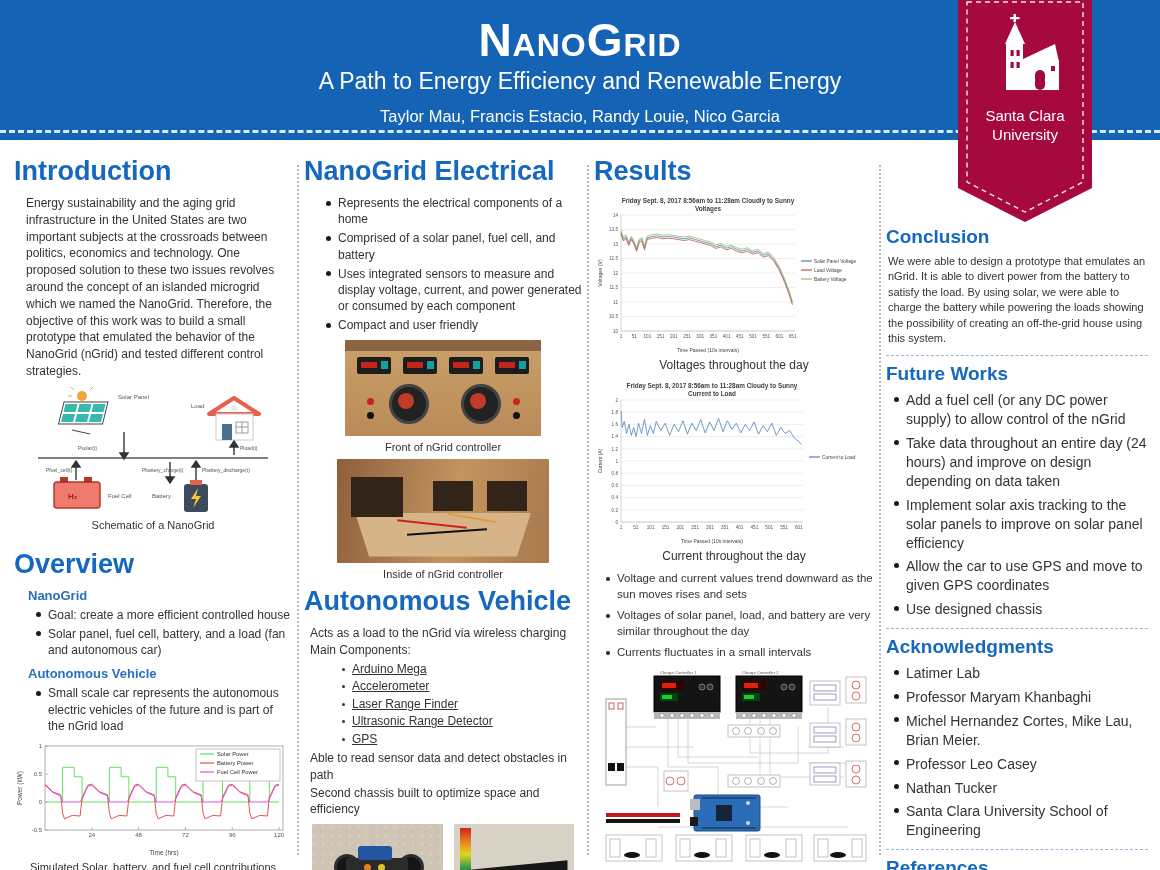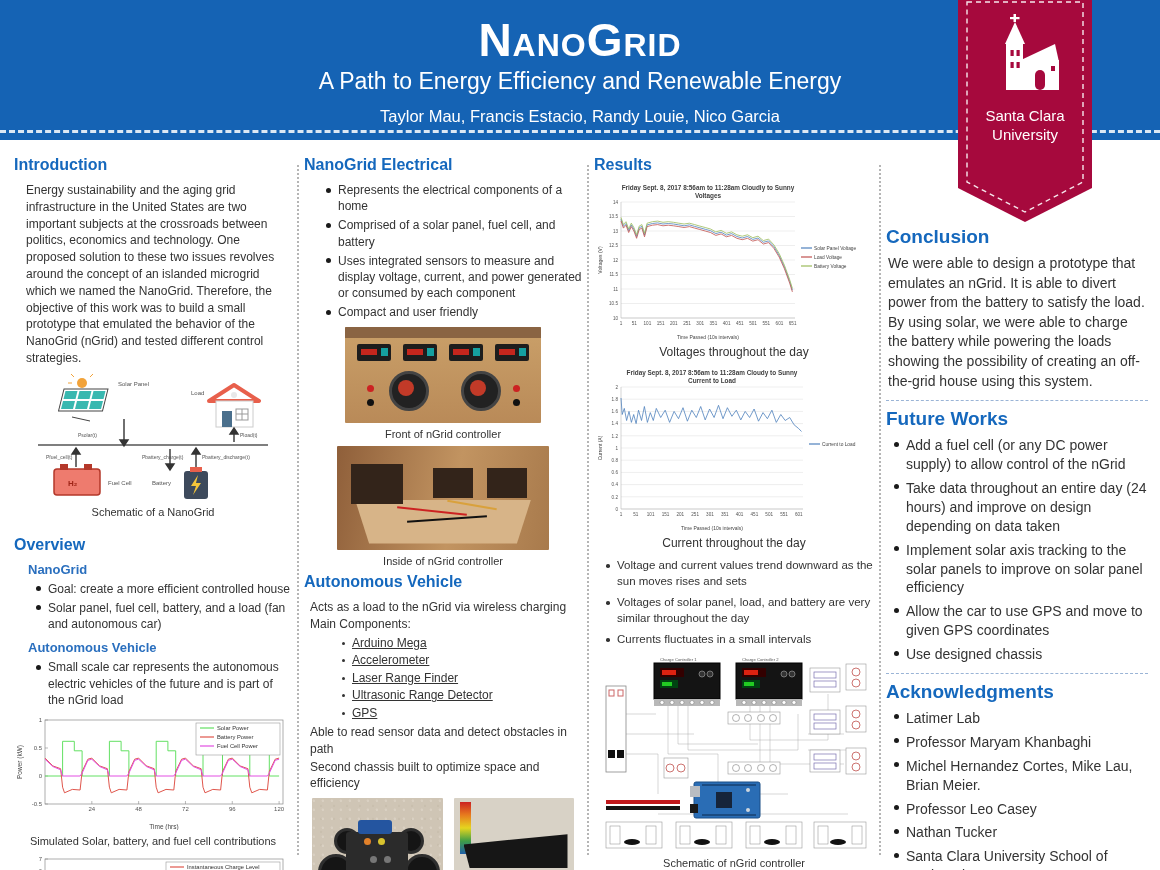--- a/index.html
+++ b/index.html
@@ -14,25 +14,25 @@
   .hdr-dash{position:absolute;left:0;bottom:7px;width:100%;border-top:3px dashed rgba(255,255,255,.85);}
   
   .ribbon{position:absolute;left:946px;top:0;width:134px;height:224px;z-index:10;margin-left:12px;}
   
   .col{position:absolute;top:150px;}
   .col1{left:14px;width:278px;}
   .col2{left:304px;width:278px;}
   .col3{left:594px;width:280px;}
   .col4{left:886px;width:262px;}
   .sep{position:absolute;top:165px;height:690px;border-left:2px dotted #b5b5b5;}
-  h2{font-size:16px;color:#1568bd;margin:6px 0 8px 0;font-weight:bold;}
+  h2{font-size:27px;color:#1568bd;margin:6px 0 8px 0;font-weight:bold;}
   .col4 h2{font-size:19px;margin:4px 0 6px 0;}
   h3{font-size:13px;color:#2a6fbe;margin:8px 0 4px 14px;font-weight:bold;}
   p.body{font-size:12px;line-height:1.4;margin:2px 0 6px 12px;}
-  .col4 p.body{font-size:14px;margin-left:2px;}
+  .col4 p.body{font-size:11px;margin-left:2px;}
   ul.b{list-style:none;margin:2px 0 6px 0;padding-left:22px;}
   ul.b li{position:relative;font-size:12px;line-height:1.35;margin-bottom:3px;padding-left:12px;}
   ul.b li::before{content:"";position:absolute;left:0;top:5.5px;width:5px;height:5px;border-radius:50%;background:#1a1a1a;}
   .col4 ul.b{padding-left:8px;}
   .col4 ul.b li{font-size:14px;margin-bottom:5px;}
   ul.dot{list-style:none;margin:2px 0 2px 0;padding-left:38px;}
   ul.dot li{position:relative;font-size:12px;line-height:1.45;padding-left:10px;text-decoration:underline;}
   ul.dot li::before{content:"";position:absolute;left:0;top:7px;width:3px;height:3px;border-radius:50%;background:#333;}
   ul.res{list-style:none;margin:4px 0 2px 0;padding-left:10px;}
   ul.res li{position:relative;font-size:11.5px;line-height:1.35;margin-bottom:6px;padding-left:13px;}

